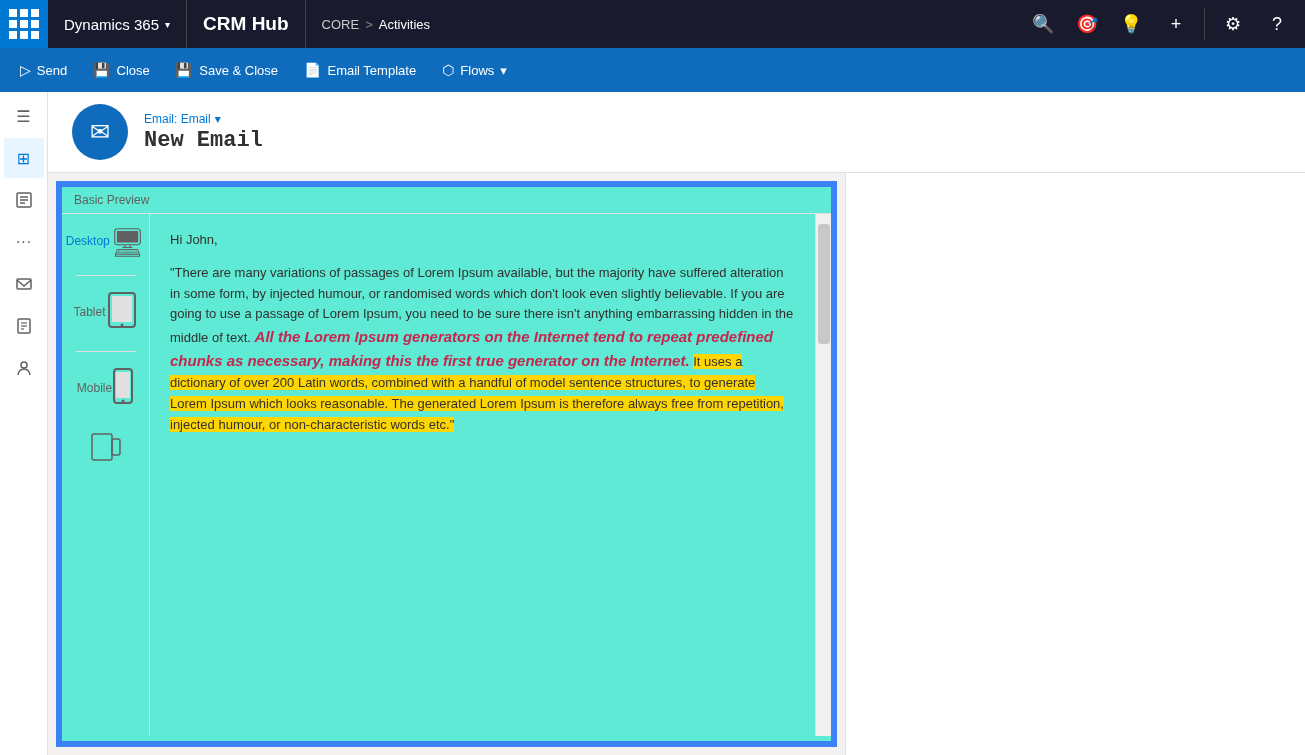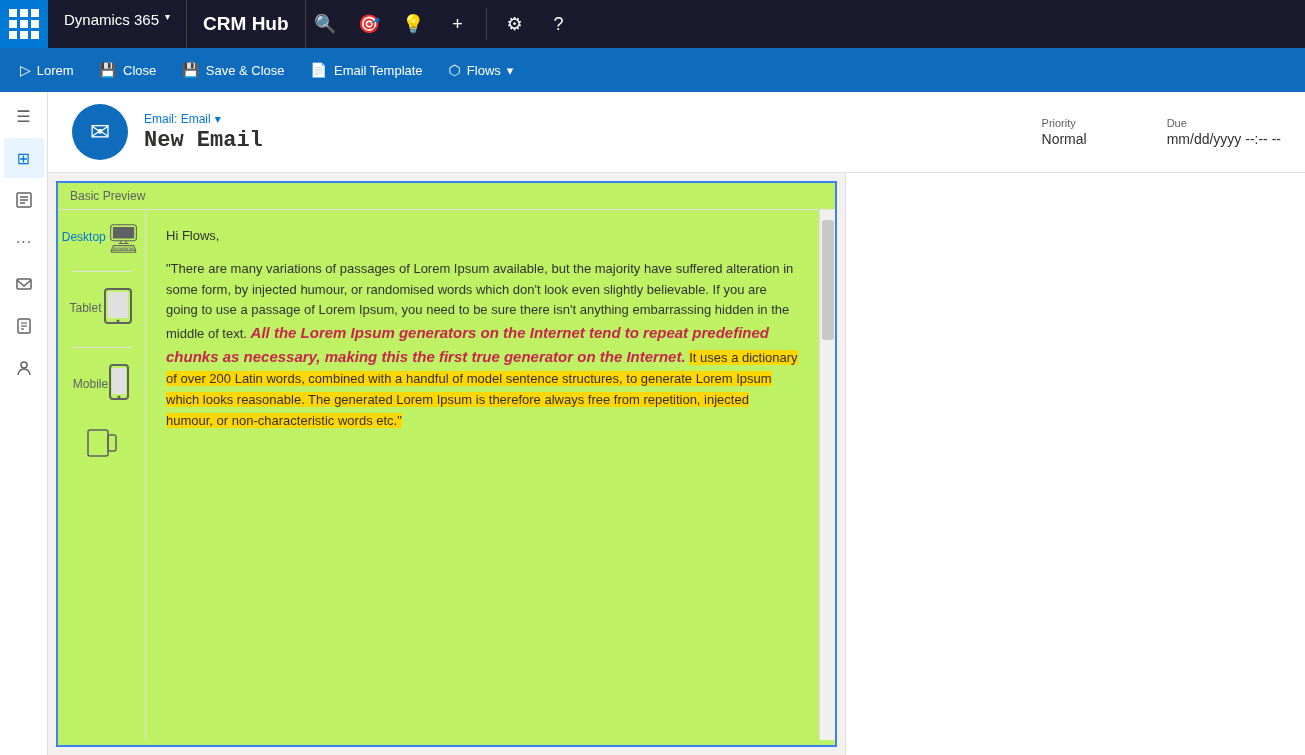--- a/index.html
+++ b/index.html
@@ -20,21 +20,21 @@
       cursor: pointer;
       flex-shrink: 0;
     }
     .waffle-grid {
       display: grid; grid-template-columns: repeat(3,8px); grid-gap: 3px;
     }
     .waffle-grid span {
       width: 8px; height: 8px; background: white; display: block;
     }
     .app-name {
-      display: flex; 
+      display: flex; align-items: center;
       padding: 11px 16px;
       font-size: 15px; font-weight: 400; color: white;
       border-right: 1px solid #444;
       height: 100%;
     }
     .app-name .chevron { margin-left: 6px; font-size: 10px; }
     .crm-hub {
       padding: 0 16px;
       font-size: 19px; color: white; font-weight: 600;
       border-right: 1px solid #444;
@@ -145,22 +145,22 @@
       background: #f3f2f1;
     }
 
     
     .preview-panel {
       flex: 1;
       padding: 8px;
       overflow: hidden;
     }
     .preview-container {
-      background: #bef264;
-      border: 2px solid #3b82f6;
+      background: #5eead4;
+      border: 6px solid #3b82f6;
       height: 100%;
       overflow: hidden;
     }
     .preview-label {
       font-size: 12px; color: #616161;
       padding: 6px 12px;
       border-bottom: 1px solid #e0e0e0;
     }
     .preview-inner {
       display: flex;
@@ -240,35 +240,40 @@
       <span></span>
         <span></span>
         <span></span>
     </div>
   </div>
   <div class="app-name">
     <span>Dynamics 365</span>
     <span class="chevron">▾</span>
   </div>
   <div class="crm-hub">CRM Hub</div>
+  <div class="breadcrumb">
+    <span>CORE</span>
+    <span class="sep">&gt;</span>
+    <span class="active">Activities</span>
+  </div>
   <div class="nav-icons">
     <div class="nav-icon-btn">🔍</div>
     <div class="nav-icon-btn">🎯</div>
     <div class="nav-icon-btn">💡</div>
     <div class="nav-icon-btn">+</div>
     <div class="separator-v"></div>
     <div class="nav-icon-btn">⚙</div>
     <div class="nav-icon-btn">?</div>
   </div>
 </div>
 
 <div class="command-bar">
   <div class="cmd-btn">
     <span class="cmd-icon">▷</span>
-    <span>Lorem</span>
+    <span>Send</span>
   </div>
   <div class="cmd-btn">
     <span class="cmd-icon">💾</span>
     <span>Close</span>
   </div>
   <div class="cmd-btn">
     <span class="cmd-icon">💾</span>
     <span>Save &amp; Close</span>
   </div>
   <div class="cmd-btn">
@@ -322,30 +327,20 @@
 
     <div class="record-header">
       <div class="record-icon">✉</div>
       <div class="record-title-area">
         <div class="record-subtitle">
           <span>Email: Email</span>
           <span>▾</span>
         </div>
         <div class="record-name">New Email</div>
       </div>
-      <div class="record-meta">
-        <div class="meta-field">
-          <span class="meta-label">Priority</span>
-          <span class="meta-value">Normal</span>
-        </div>
-        <div class="meta-field">
-          <span class="meta-label">Due</span>
-          <span class="meta-value">mm/dd/yyyy --:-- --</span>
-        </div>
-      </div>
     </div>
 
     <div class="body-area">
 
       <div class="preview-panel">
         <div class="preview-container">
           <div class="preview-label">Basic Preview</div>
           <div class="preview-inner">
 
             <div class="device-list">
@@ -380,21 +375,21 @@
                   <svg width="32" height="36" viewBox="0 0 32 36">
                     <rect x="2" y="3" width="20" height="26" rx="2" stroke="#616161" stroke-width="1.5" fill="none"></rect>
                     <rect x="22" y="8" width="8" height="16" rx="2" stroke="#616161" stroke-width="1.5" fill="none"></rect>
                   </svg>
                 </span>
               </div>
             </div>
 
             <div class="email-preview-wrapper">
               <div class="email-content-area">
-                <p class="greeting">Hi Flows,</p>
+                <p class="greeting">Hi John,</p>
                 <p>
                   <span class="normal-text">"There are many variations of passages of Lorem Ipsum available, but the majority have suffered alteration in some form, by injected humour, or randomised words which don't look even slightly believable. If you are going to use a passage of Lorem Ipsum, you need to be sure there isn't anything embarrassing hidden in the middle of text.</span>
                   <span class="highlight-red"> All the Lorem Ipsum generators on the Internet tend to repeat predefined chunks as necessary, making this the first true generator on the Internet.</span>
                   <span class="highlight-yellow"> It uses a dictionary of over 200 Latin words, combined with a handful of model sentence structures, to generate Lorem Ipsum which looks reasonable. The generated Lorem Ipsum is therefore always free from repetition, injected humour, or non-characteristic words etc."</span>
                 </p>
               </div>
               <div class="preview-scrollbar">
                 <div class="scrollbar-thumb"></div>
               </div>
             </div>

